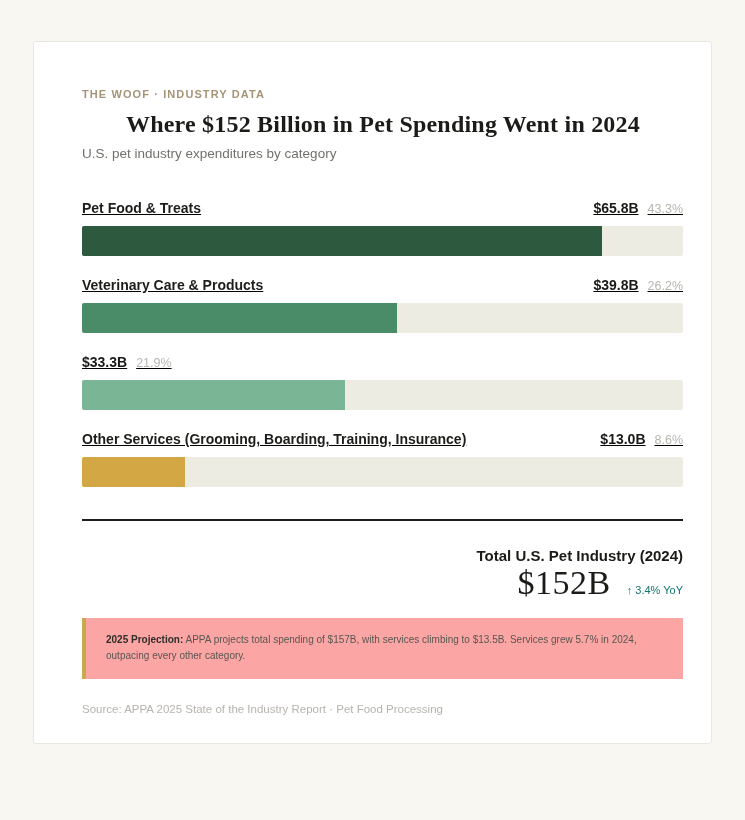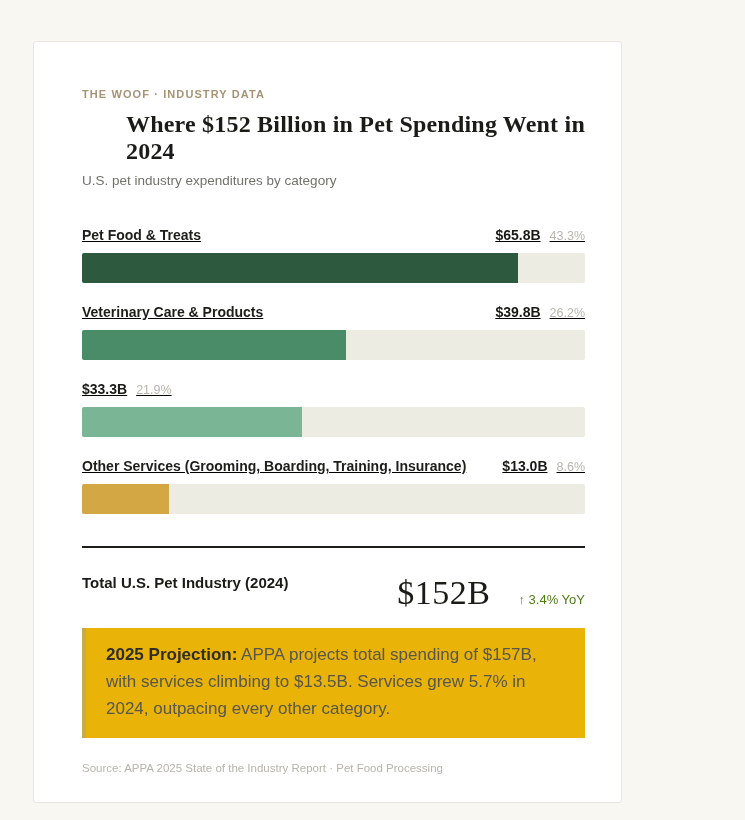--- a/index.html
+++ b/index.html
@@ -5,26 +5,26 @@
   * { margin: 0; padding: 0; box-sizing: border-box; }
   html, body {
     width: 745px;
     font-family: "Liberation Sans", sans-serif;
   }
   body {
     height: 820px;
     background: #f8f7f2;
   }
   .card {
-    width: 589px;
+    width: 679px;
     margin: 41px 33px 0 33px;
     background: #ffffff;
     border: 1px solid #e8e6df;
     border-radius: 3px;
-    padding: 46px 36px 28px 48px;
+    padding: 46px 28px 28px 48px;
   }
   .eyebrow {
     font-size: 11px;
     font-weight: bold;
     letter-spacing: 1.1px;
     color: #a69476;
     margin-bottom: 11px;
   }
   .title {
     font-family: "Liberation Serif", serif;
@@ -71,46 +71,47 @@
   }
   .fill { height: 100%; }
   .divider {
     border: none;
     border-top: 2px solid #1d1d1a;
     margin: 32px 0 0 0;
   }
   .total-row {
     display: flex;
     justify-content: space-between;
-    align-items: flex-start;
+    align-items: flex-end;
     margin-top: 26px;
+    flex-direction: column;
   }
   .total-label {
     font-size: 15px;
     font-weight: bold;
     color: #1b1b18;
   }
   .total-right { display: flex; align-items: baseline; }
   .total-value {
     font-family: "Liberation Serif", serif;
     font-size: 34px;
     color: #1b1b18;
     letter-spacing: 0.5px;
   }
   .total-yoy {
-    font-size: 13px;
-    color: #4d7c0f;
-    margin-left: 28px;
+    font-size: 11px;
+    color: #0f766e;
+    margin-left: 16px;
   }
   .callout {
     margin-top: 16px;
-    background: #eab308;
+    background: #fca5a5;
     border-left: 4px solid #c7a94e;
     padding: 14px 20px 15px 20px;
-    font-size: 17px;
+    font-size: 10px;
     line-height: 1.58;
     color: #57564f;
   }
   .callout b { color: #2e2d28; }
   .source {
     margin-top: 24px;
     font-size: 11.5px;
     color: #b6b4ad;
   }
 </style>

